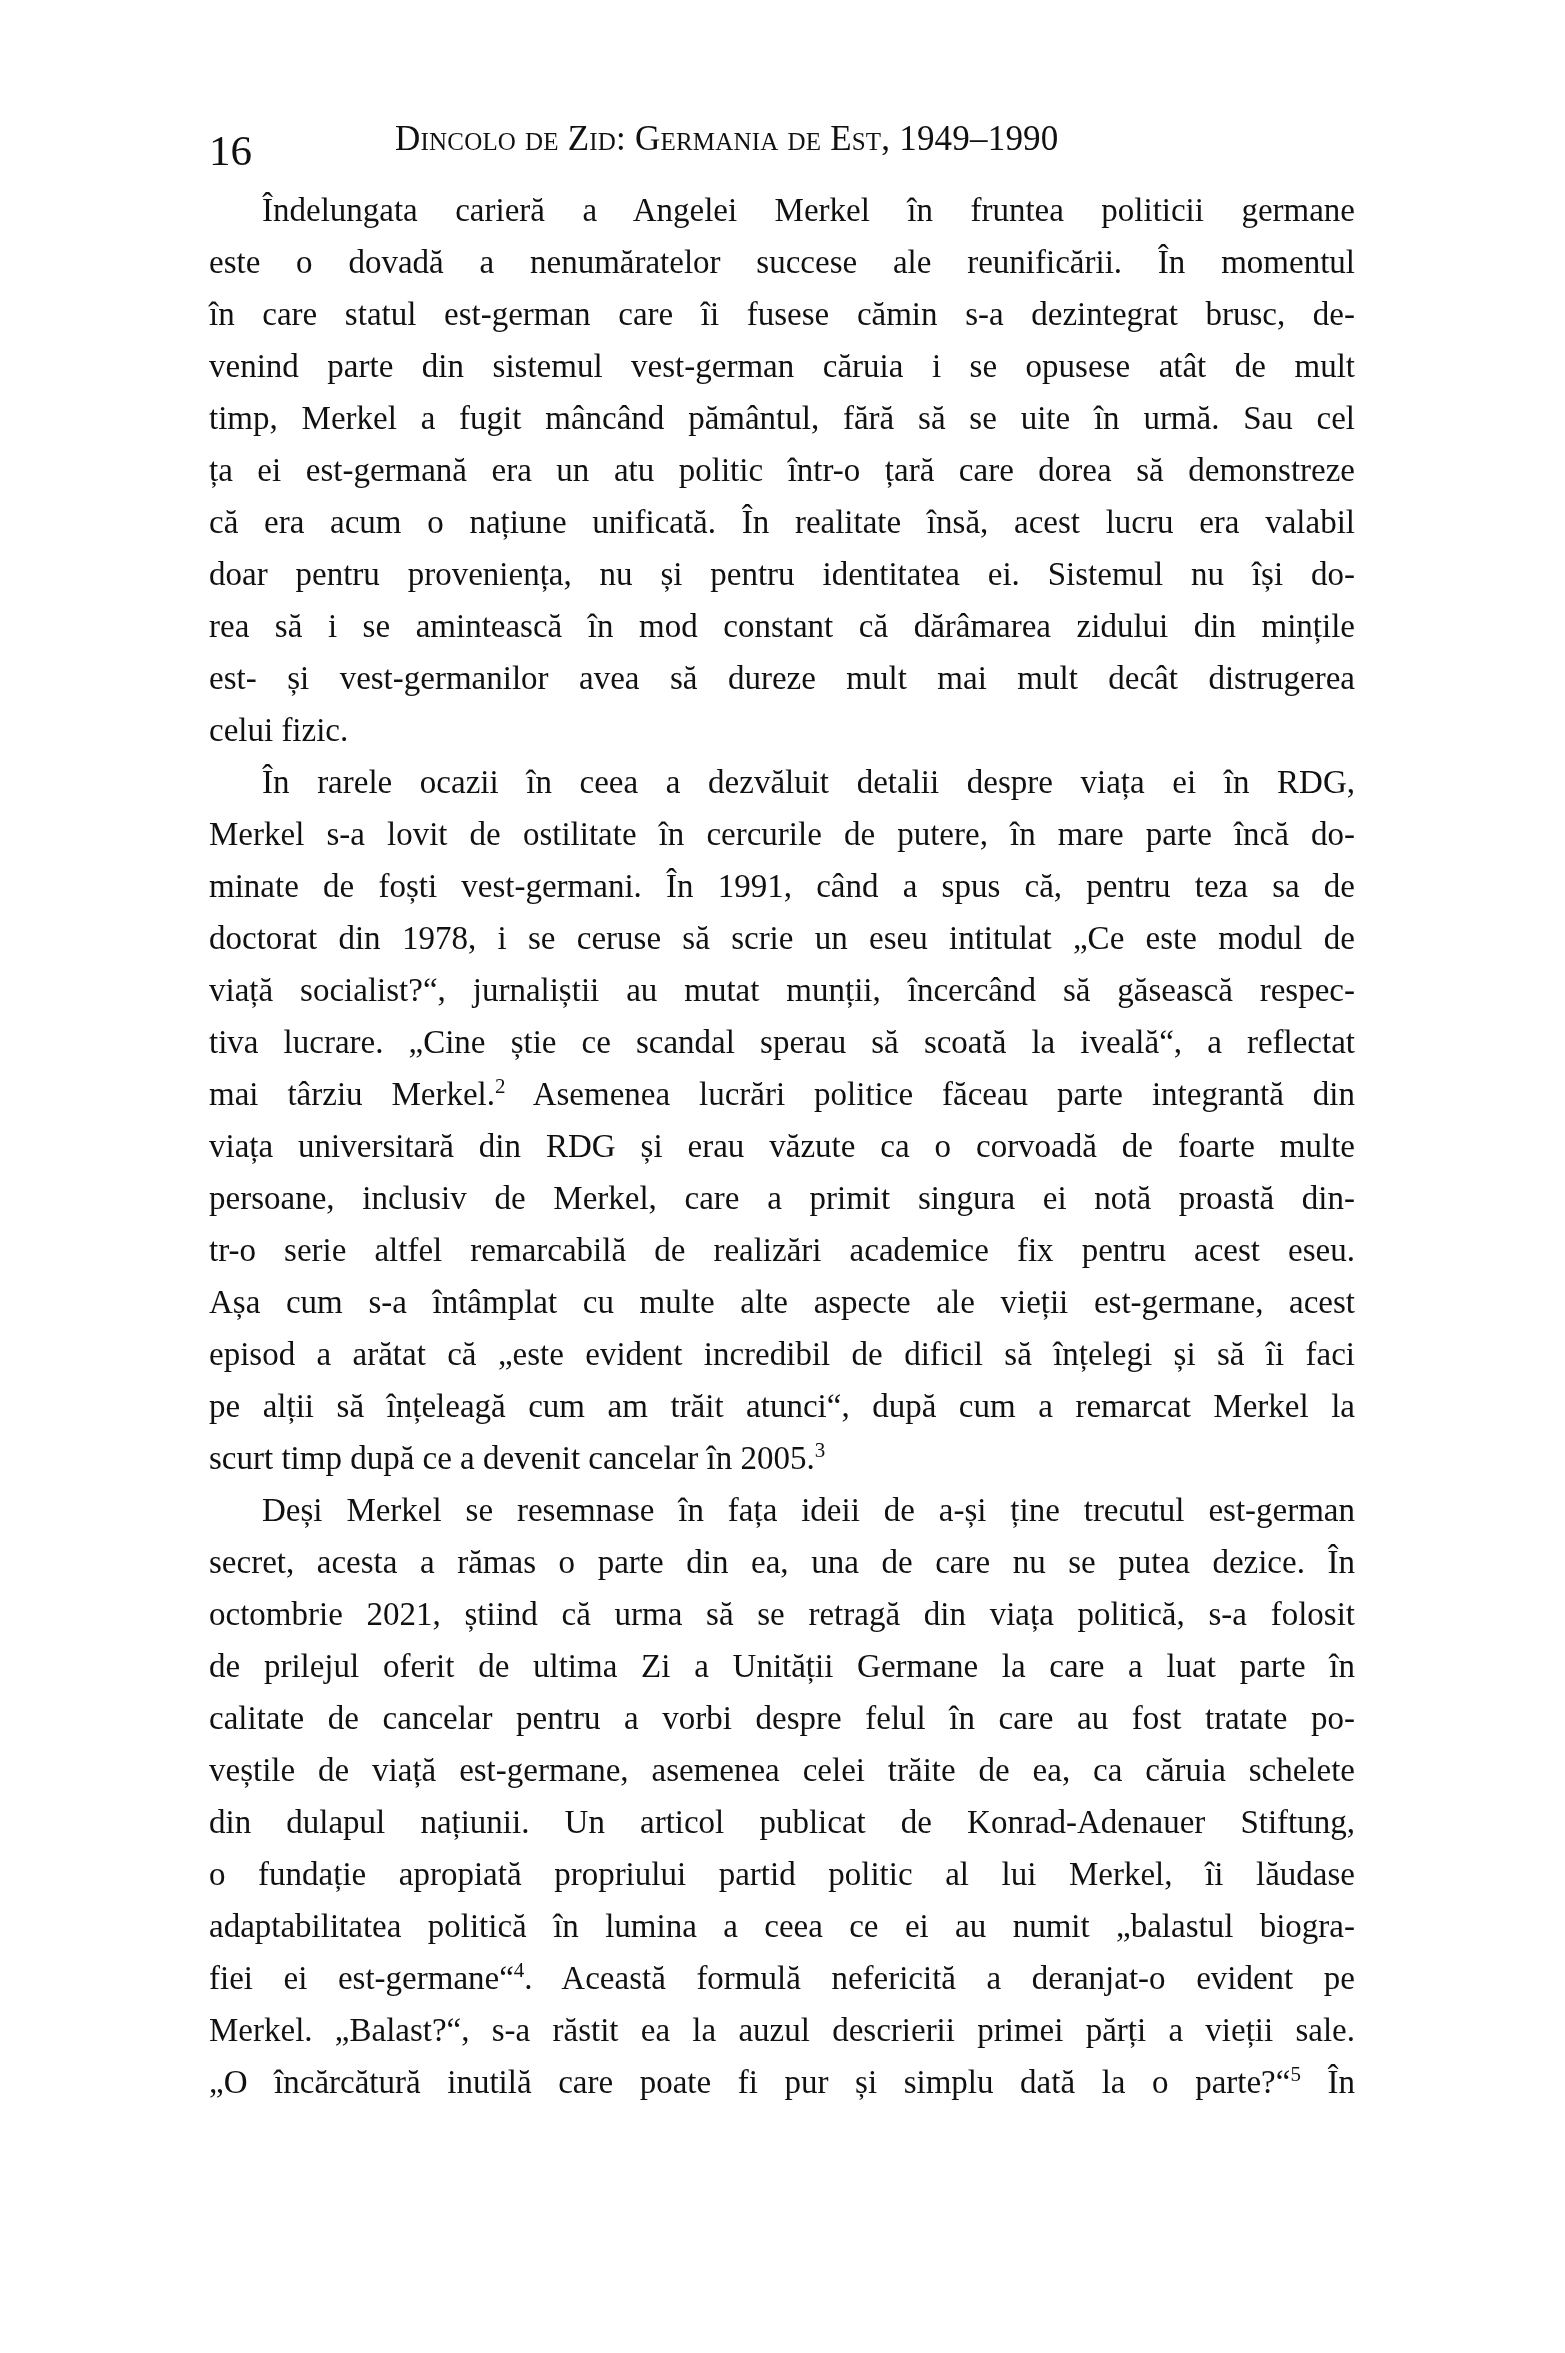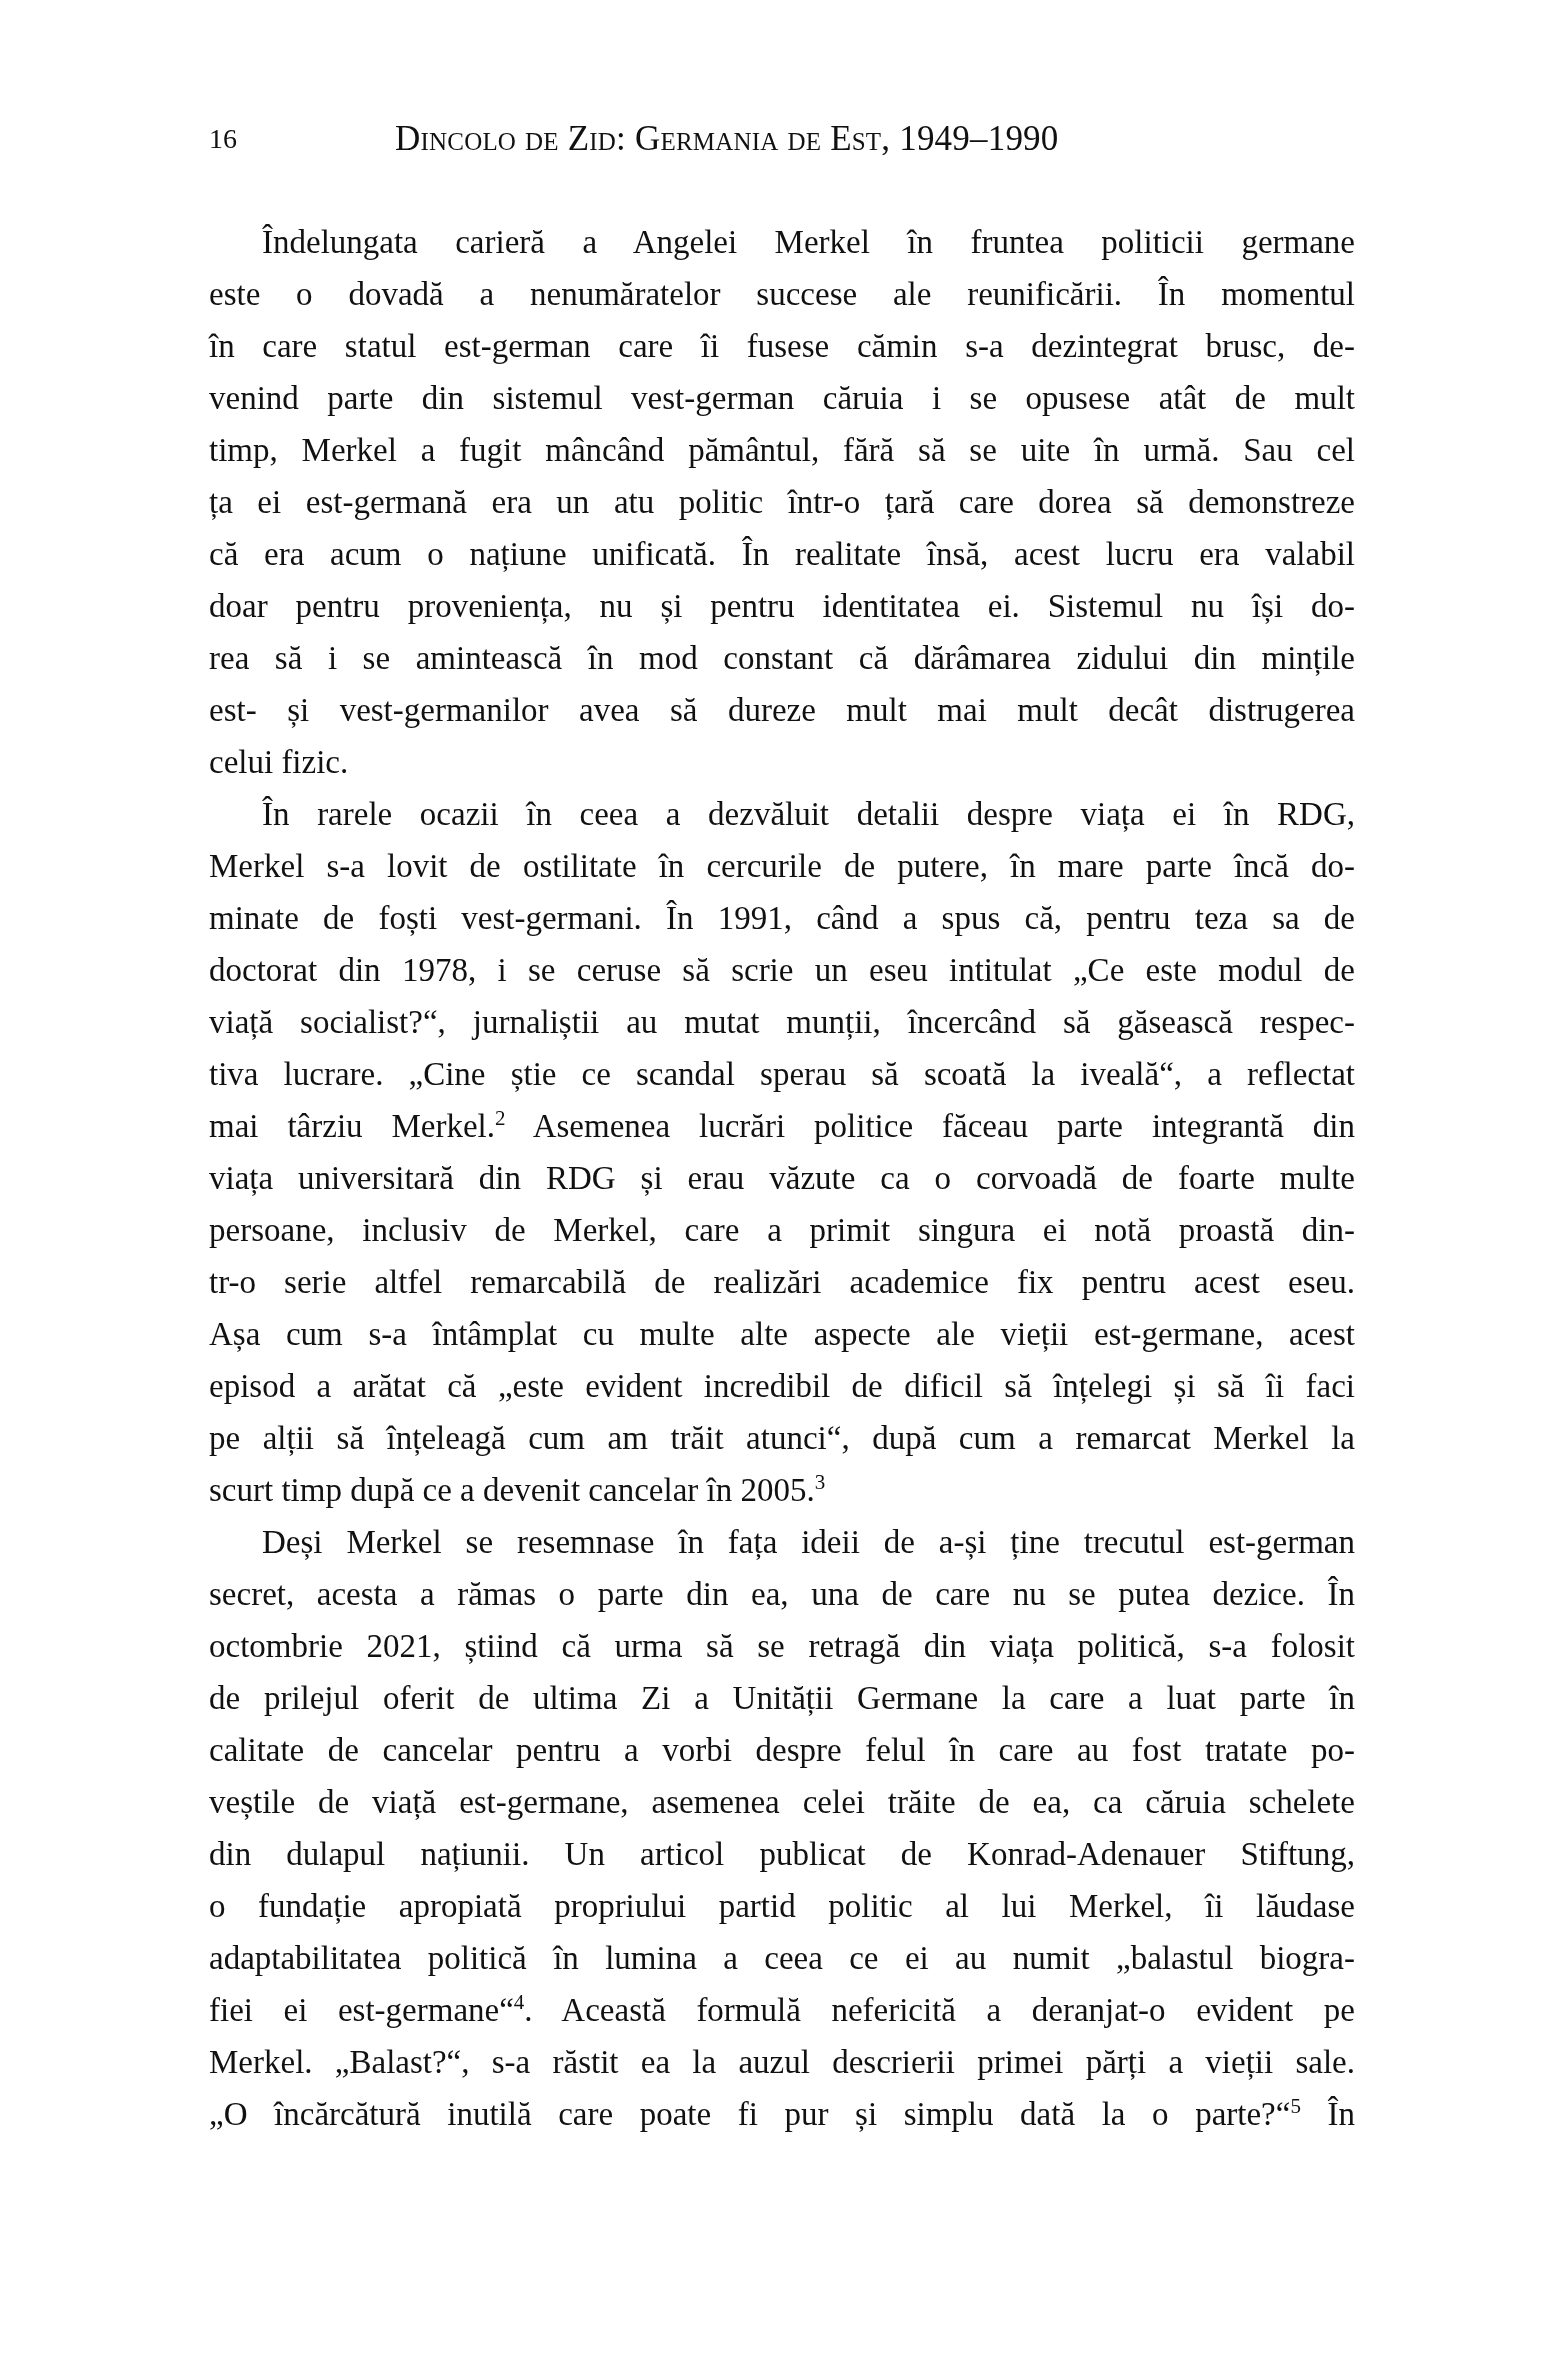--- a/index.html
+++ b/index.html
@@ -18,40 +18,40 @@
     .running-head {
       position: absolute;
       left: 209px;
       top: 117px;
       width: 1146px;
       height: 44px;
     }
     .page-number {
       position: absolute;
       left: 0;
-      top: 0;
-      font-size: 28px;
+      top: 12px;
+      font-size: 43px;
       line-height: 44px;
     }
     .header-title {
       position: absolute;
       left: 186px;
       top: 0;
       width: 744px;
       text-align: left;
       font-size: 35px;
       line-height: 44px;
       font-variant: small-caps;
       letter-spacing: 0.2px;
       white-space: nowrap;
     }
     .body-text {
       position: absolute;
       left: 209px;
-      top: 216px;
+      top: 184px;
       width: 1146px;
     }
     .line {
       display: block;
       height: 52px;
       line-height: 52px;
       font-size: 33px;
       white-space: nowrap;
       text-align: justify;
       text-align-last: justify;

